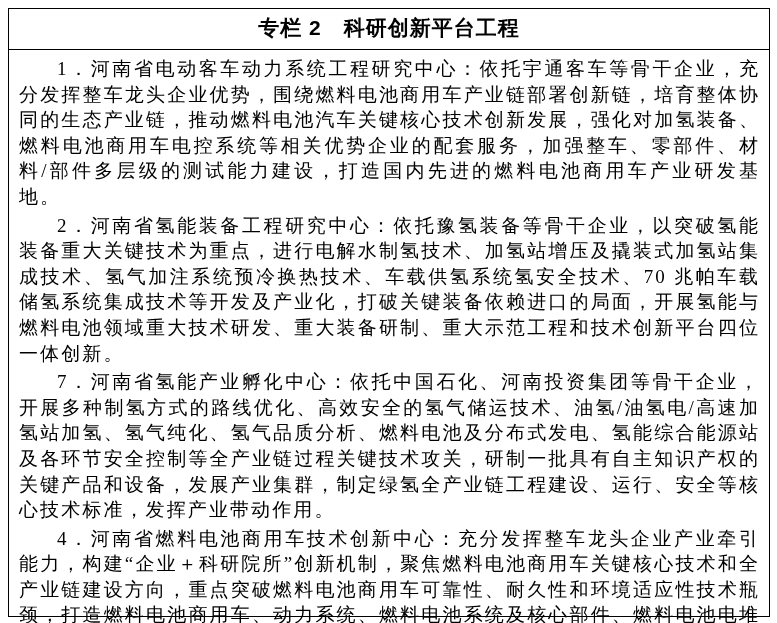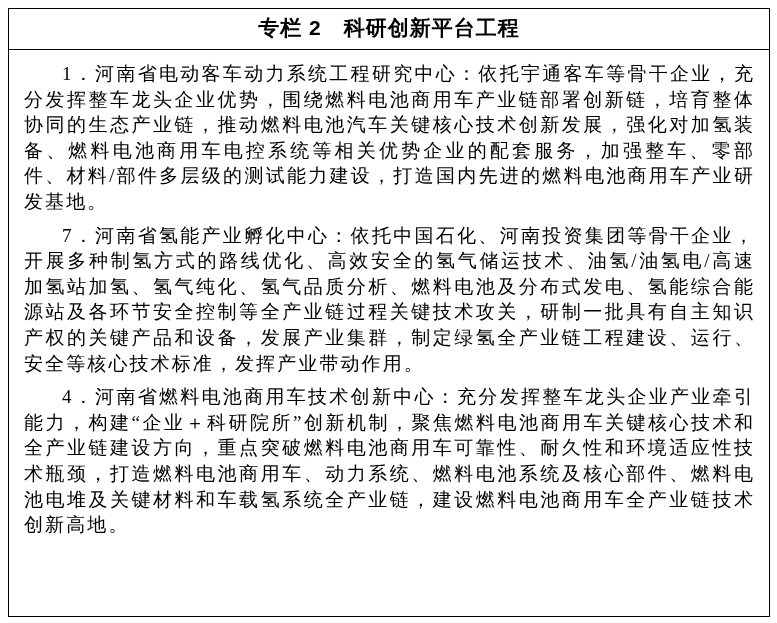--- a/index.html
+++ b/index.html
@@ -48,32 +48,33 @@
     box-sizing: border-box;
     padding: 3px 6px 4px 7px;
     font-size: 19px;
     line-height: 25.6px;
     letter-spacing: 2.1px;
     text-align: justify;
     text-justify: inter-character;
     color: #000000;
   }
   .para {
-    margin: 8px;
+    margin: 3px;
     text-indent: 2em;
     word-break: break-all;
   }
 </style>
 </head>
 <body>
 
 <div class="page">
   <div class="panel">
     <div class="panel-header">
       <span class="panel-title">专栏 2　科研创新平台工程</span>
     </div>
     <div class="panel-body">
       <p class="para">1．河南省电动客车动力系统工程研究中心：依托宇通客车等骨干企业，充分发挥整车龙头企业优势，围绕燃料电池商用车产业链部署创新链，培育整体协同的生态产业链，推动燃料电池汽车关键核心技术创新发展，强化对加氢装备、燃料电池商用车电控系统等相关优势企业的配套服务，加强整车、零部件、材料/部件多层级的测试能力建设，打造国内先进的燃料电池商用车产业研发基地。</p>
+      <p class="para">2．河南省氢能装备工程研究中心：依托豫氢装备等骨干企业，以突破氢能装备重大关键技术为重点，进行电解水制氢技术、加氢站增压及撬装式加氢站集成技术、氢气加注系统预冷换热技术、车载供氢系统氢安全技术、70 兆帕车载储氢系统集成技术等开发及产业化，打破关键装备依赖进口的局面，开展氢能与燃料电池领域重大技术研发、重大装备研制、重大示范工程和技术创新平台四位一体创新。</p>
       <p class="para">7．河南省氢能产业孵化中心：依托中国石化、河南投资集团等骨干企业，开展多种制氢方式的路线优化、高效安全的氢气储运技术、油氢/油氢电/高速加氢站加氢、氢气纯化、氢气品质分析、燃料电池及分布式发电、氢能综合能源站及各环节安全控制等全产业链过程关键技术攻关，研制一批具有自主知识产权的关键产品和设备，发展产业集群，制定绿氢全产业链工程建设、运行、安全等核心技术标准，发挥产业带动作用。</p>
       <p class="para">4．河南省燃料电池商用车技术创新中心：充分发挥整车龙头企业产业牵引能力，构建“企业＋科研院所”创新机制，聚焦燃料电池商用车关键核心技术和全产业链建设方向，重点突破燃料电池商用车可靠性、耐久性和环境适应性技术瓶颈，打造燃料电池商用车、动力系统、燃料电池系统及核心部件、燃料电池电堆及关键材料和车载氢系统全产业链，建设燃料电池商用车全产业链技术创新高地。</p>
     </div>
   </div>
 </div>
 
 </body></html>

